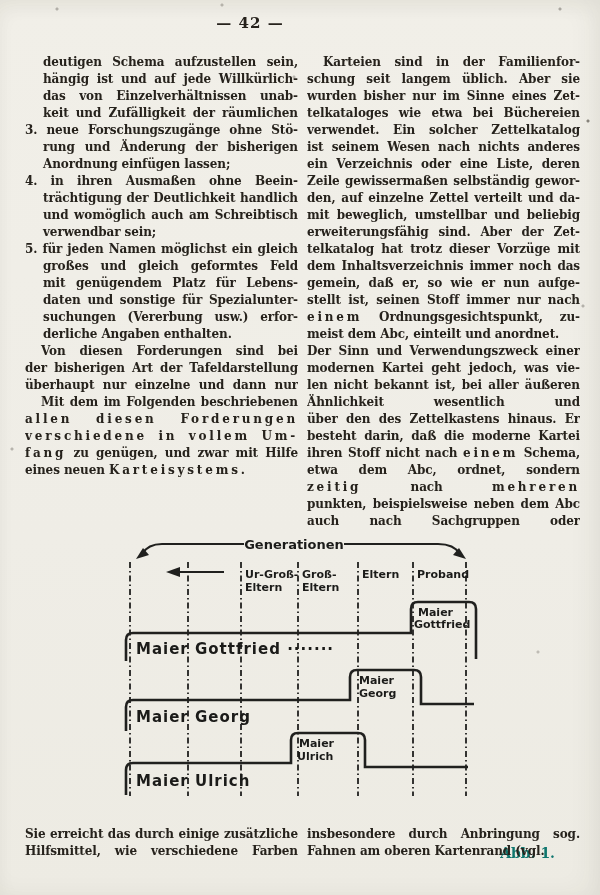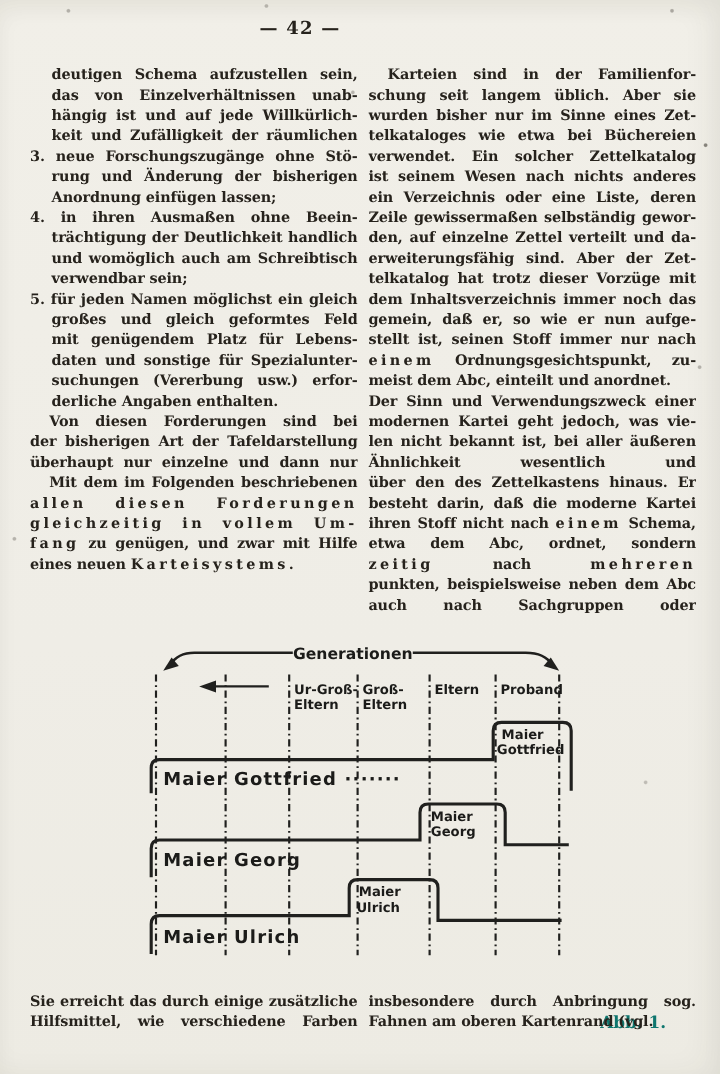--- a/index.html
+++ b/index.html
@@ -57,55 +57,56 @@
 </style>
 </head>
 <body>
 
 <div class="paper"></div>
 
 <div class="pageno">— 42 —</div>
 
 <div class="col left">
     <div class="tline li-body">deutigen Schema aufzustellen sein,</div>
+    <div class="tline li-body">hängig ist und auf jede Willkürlich-</div>
     <div class="tline li-body">das von Einzelverhältnissen unab-</div>
-    <div class="tline li-body">hängig ist und auf jede Willkürlich-</div>
     <div class="tline li-body">keit und Zufälligkeit der räumlichen</div>
     <div class="tline li-head">3. neue Forschungszugänge ohne Stö-</div>
     <div class="tline li-body">rung und Änderung der bisherigen</div>
     <div class="tline li-body end">Anordnung einfügen lassen;</div>
     <div class="tline li-head">4. in ihren Ausmaßen ohne Beein-</div>
     <div class="tline li-body">trächtigung der Deutlichkeit handlich</div>
     <div class="tline li-body">und womöglich auch am Schreibtisch</div>
     <div class="tline li-body end">verwendbar sein;</div>
     <div class="tline li-head">5. für jeden Namen möglichst ein gleich</div>
     <div class="tline li-body">großes und gleich geformtes Feld</div>
     <div class="tline li-body">mit genügendem Platz für Lebens-</div>
     <div class="tline li-body">daten und sonstige für Spezialunter-</div>
     <div class="tline li-body">suchungen (Vererbung usw.) erfor-</div>
     <div class="tline li-body end">derliche Angaben enthalten.</div>
     <div class="tline pind">Von diesen Forderungen sind bei</div>
     <div class="tline">der bisherigen Art der Tafeldarstellung</div>
     <div class="tline">überhaupt nur einzelne und dann nur</div>
     <div class="tline pind">Mit dem im Folgenden beschriebenen</div>
     <div class="tline sp">allen diesen Forderungen</div>
-    <div class="tline sp">gleichzeitig in vollem Um-</div>
+    <div class="tline sp">verschiedene in vollem Um-</div>
     <div class="tline"><span class="sp">fang</span><span> zu genügen, und zwar mit Hilfe</span></div>
     <div class="tline end"><span>eines neuen </span><span class="sp">Karteisystems.</span></div>
   </div>
 <div class="col right">
     <div class="tline pind">Karteien sind in der Familienfor-</div>
     <div class="tline">schung seit langem üblich. Aber sie</div>
     <div class="tline">wurden bisher nur im Sinne eines Zet-</div>
     <div class="tline">telkataloges wie etwa bei Büchereien</div>
     <div class="tline">verwendet. Ein solcher Zettelkatalog</div>
     <div class="tline">ist seinem Wesen nach nichts anderes als</div>
     <div class="tline">ein Verzeichnis oder eine Liste, deren</div>
     <div class="tline">Zeile gewissermaßen selbständig gewor-</div>
     <div class="tline">den, auf einzelne Zettel verteilt und da-</div>
+    <div class="tline">mit beweglich, umstellbar und beliebig</div>
     <div class="tline">erweiterungsfähig sind. Aber der Zet-</div>
     <div class="tline">telkatalog hat trotz dieser Vorzüge mit</div>
     <div class="tline">dem Inhaltsverzeichnis immer noch das</div>
     <div class="tline">gemein, daß er, so wie er nun aufge-</div>
     <div class="tline">stellt ist, seinen Stoff immer nur nach</div>
     <div class="tline"><span class="sp">einem</span><span> Ordnungsgesichtspunkt, zu-</span></div>
     <div class="tline end">meist dem Abc, einteilt und anordnet.</div>
     <div class="tline">Der Sinn und Verwendungszweck einer</div>
     <div class="tline">modernen Kartei geht jedoch, was vie-</div>
     <div class="tline">len nicht bekannt ist, bei aller äußeren</div>

